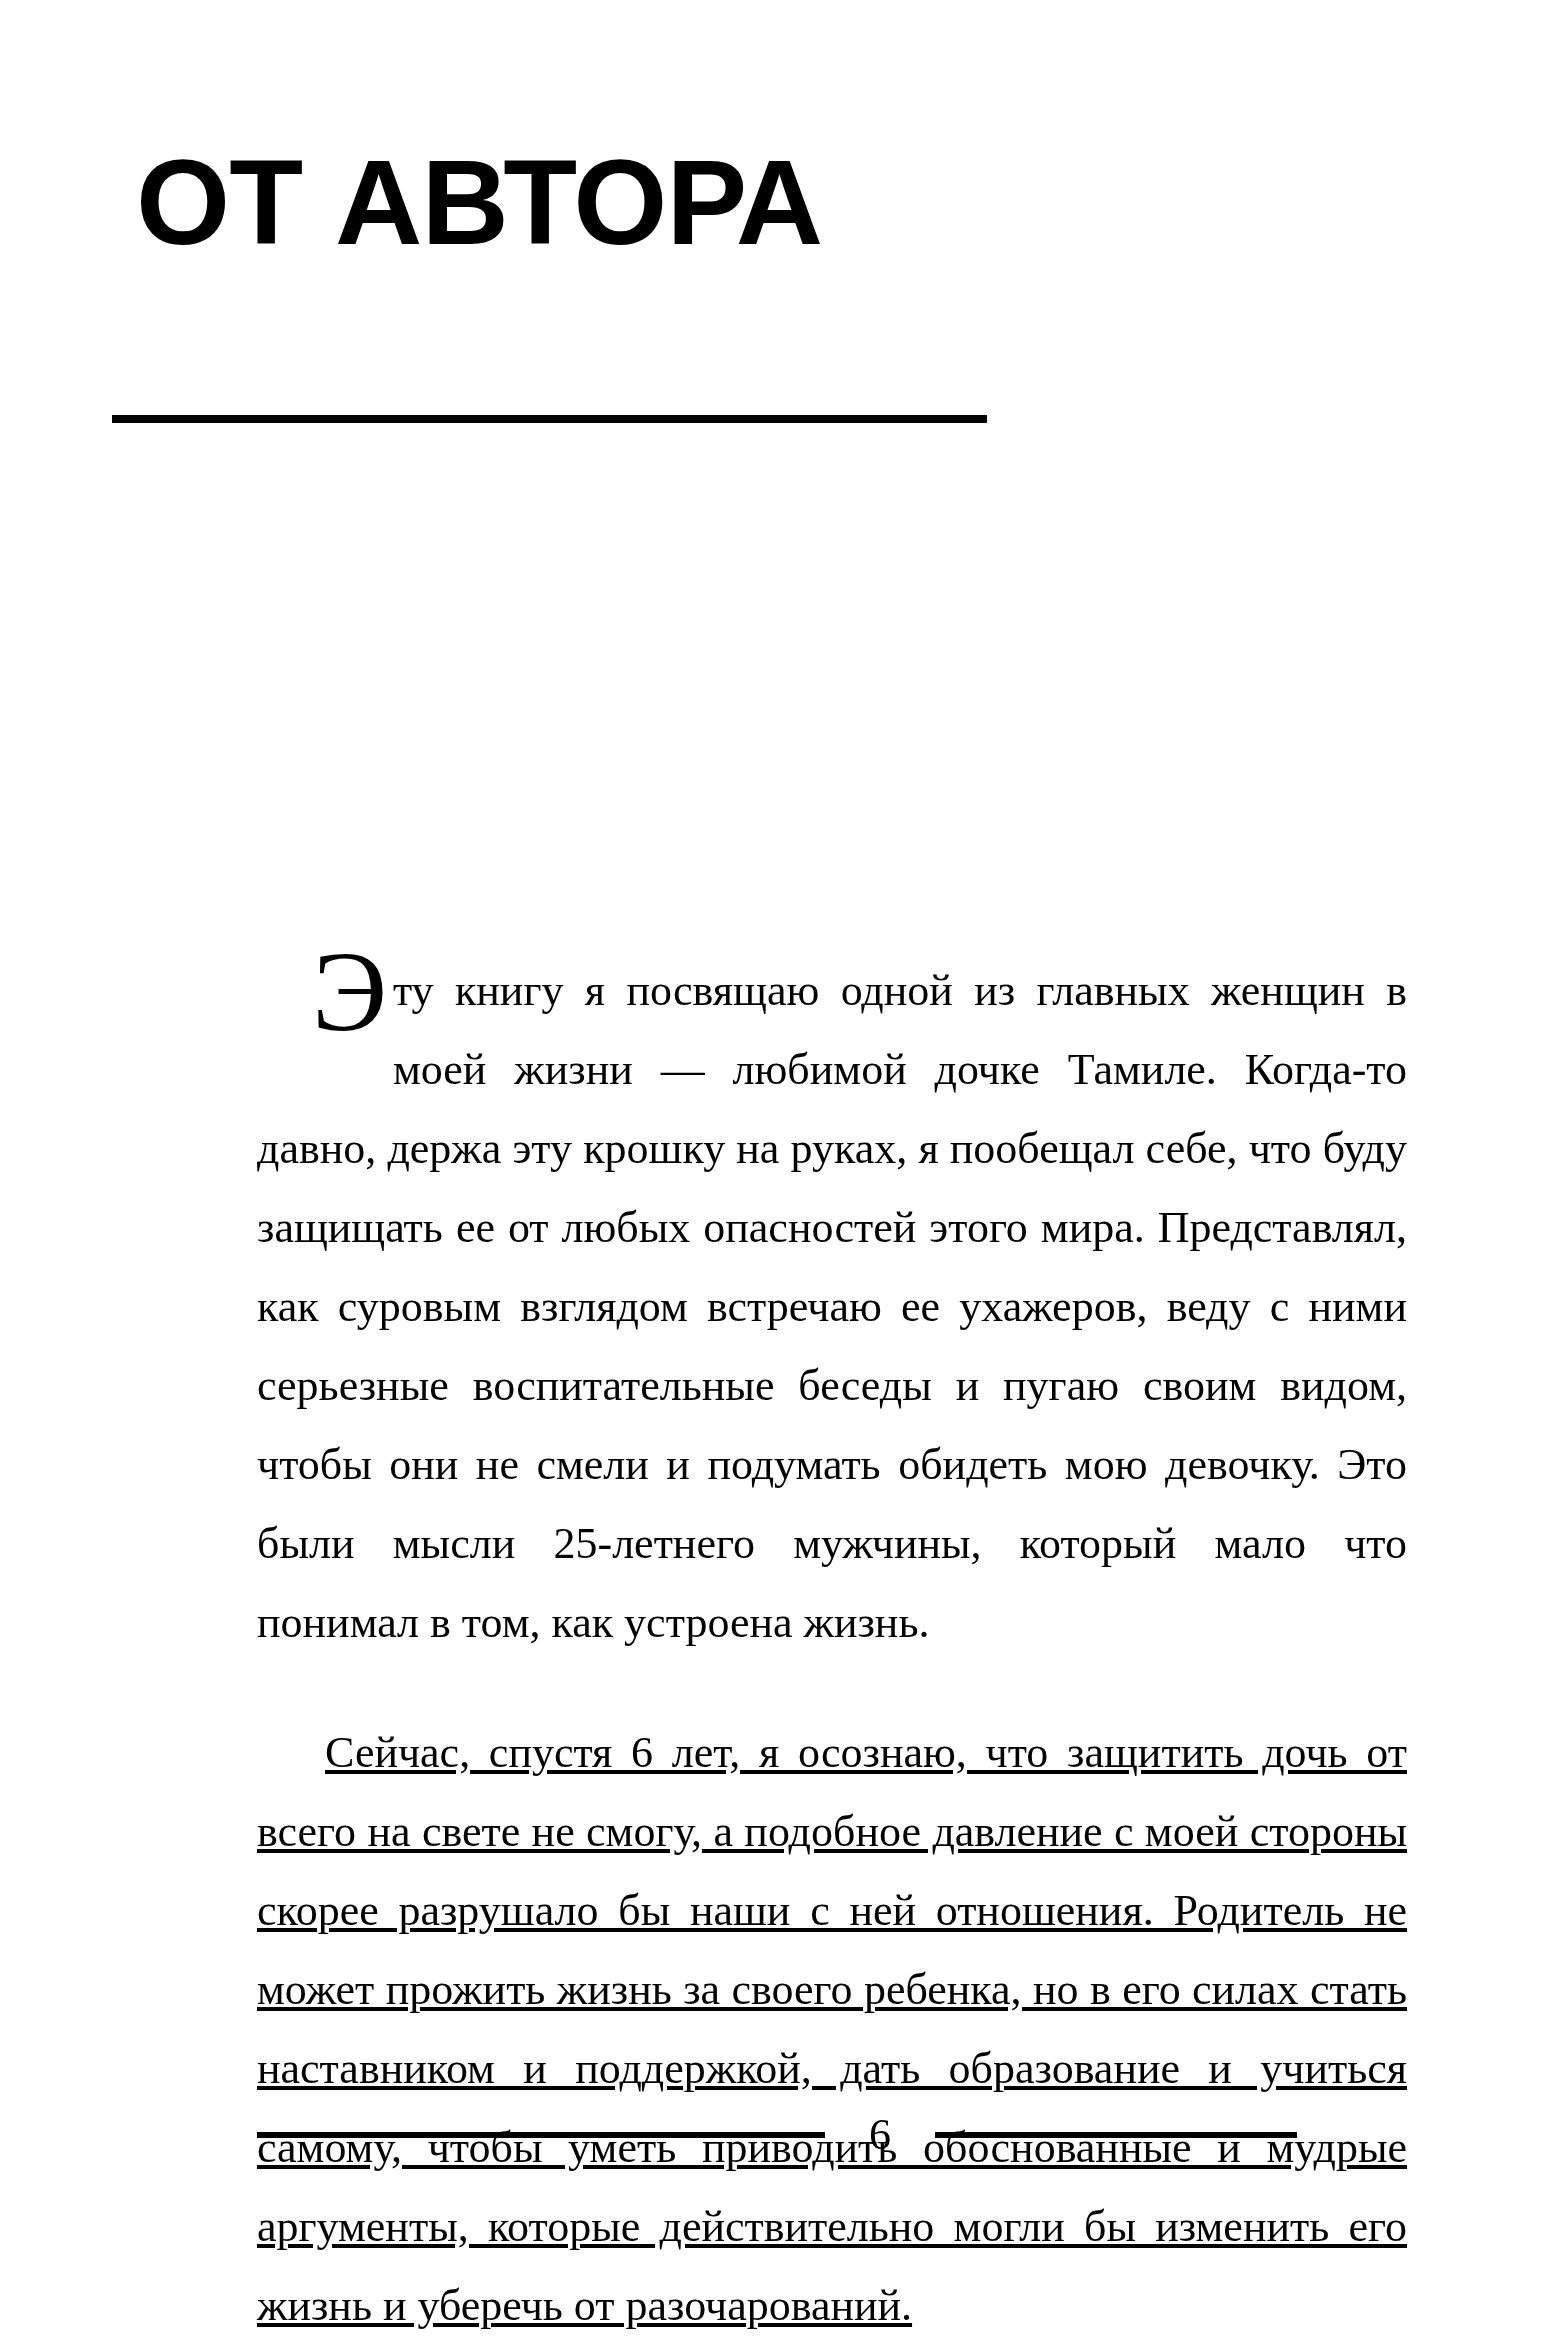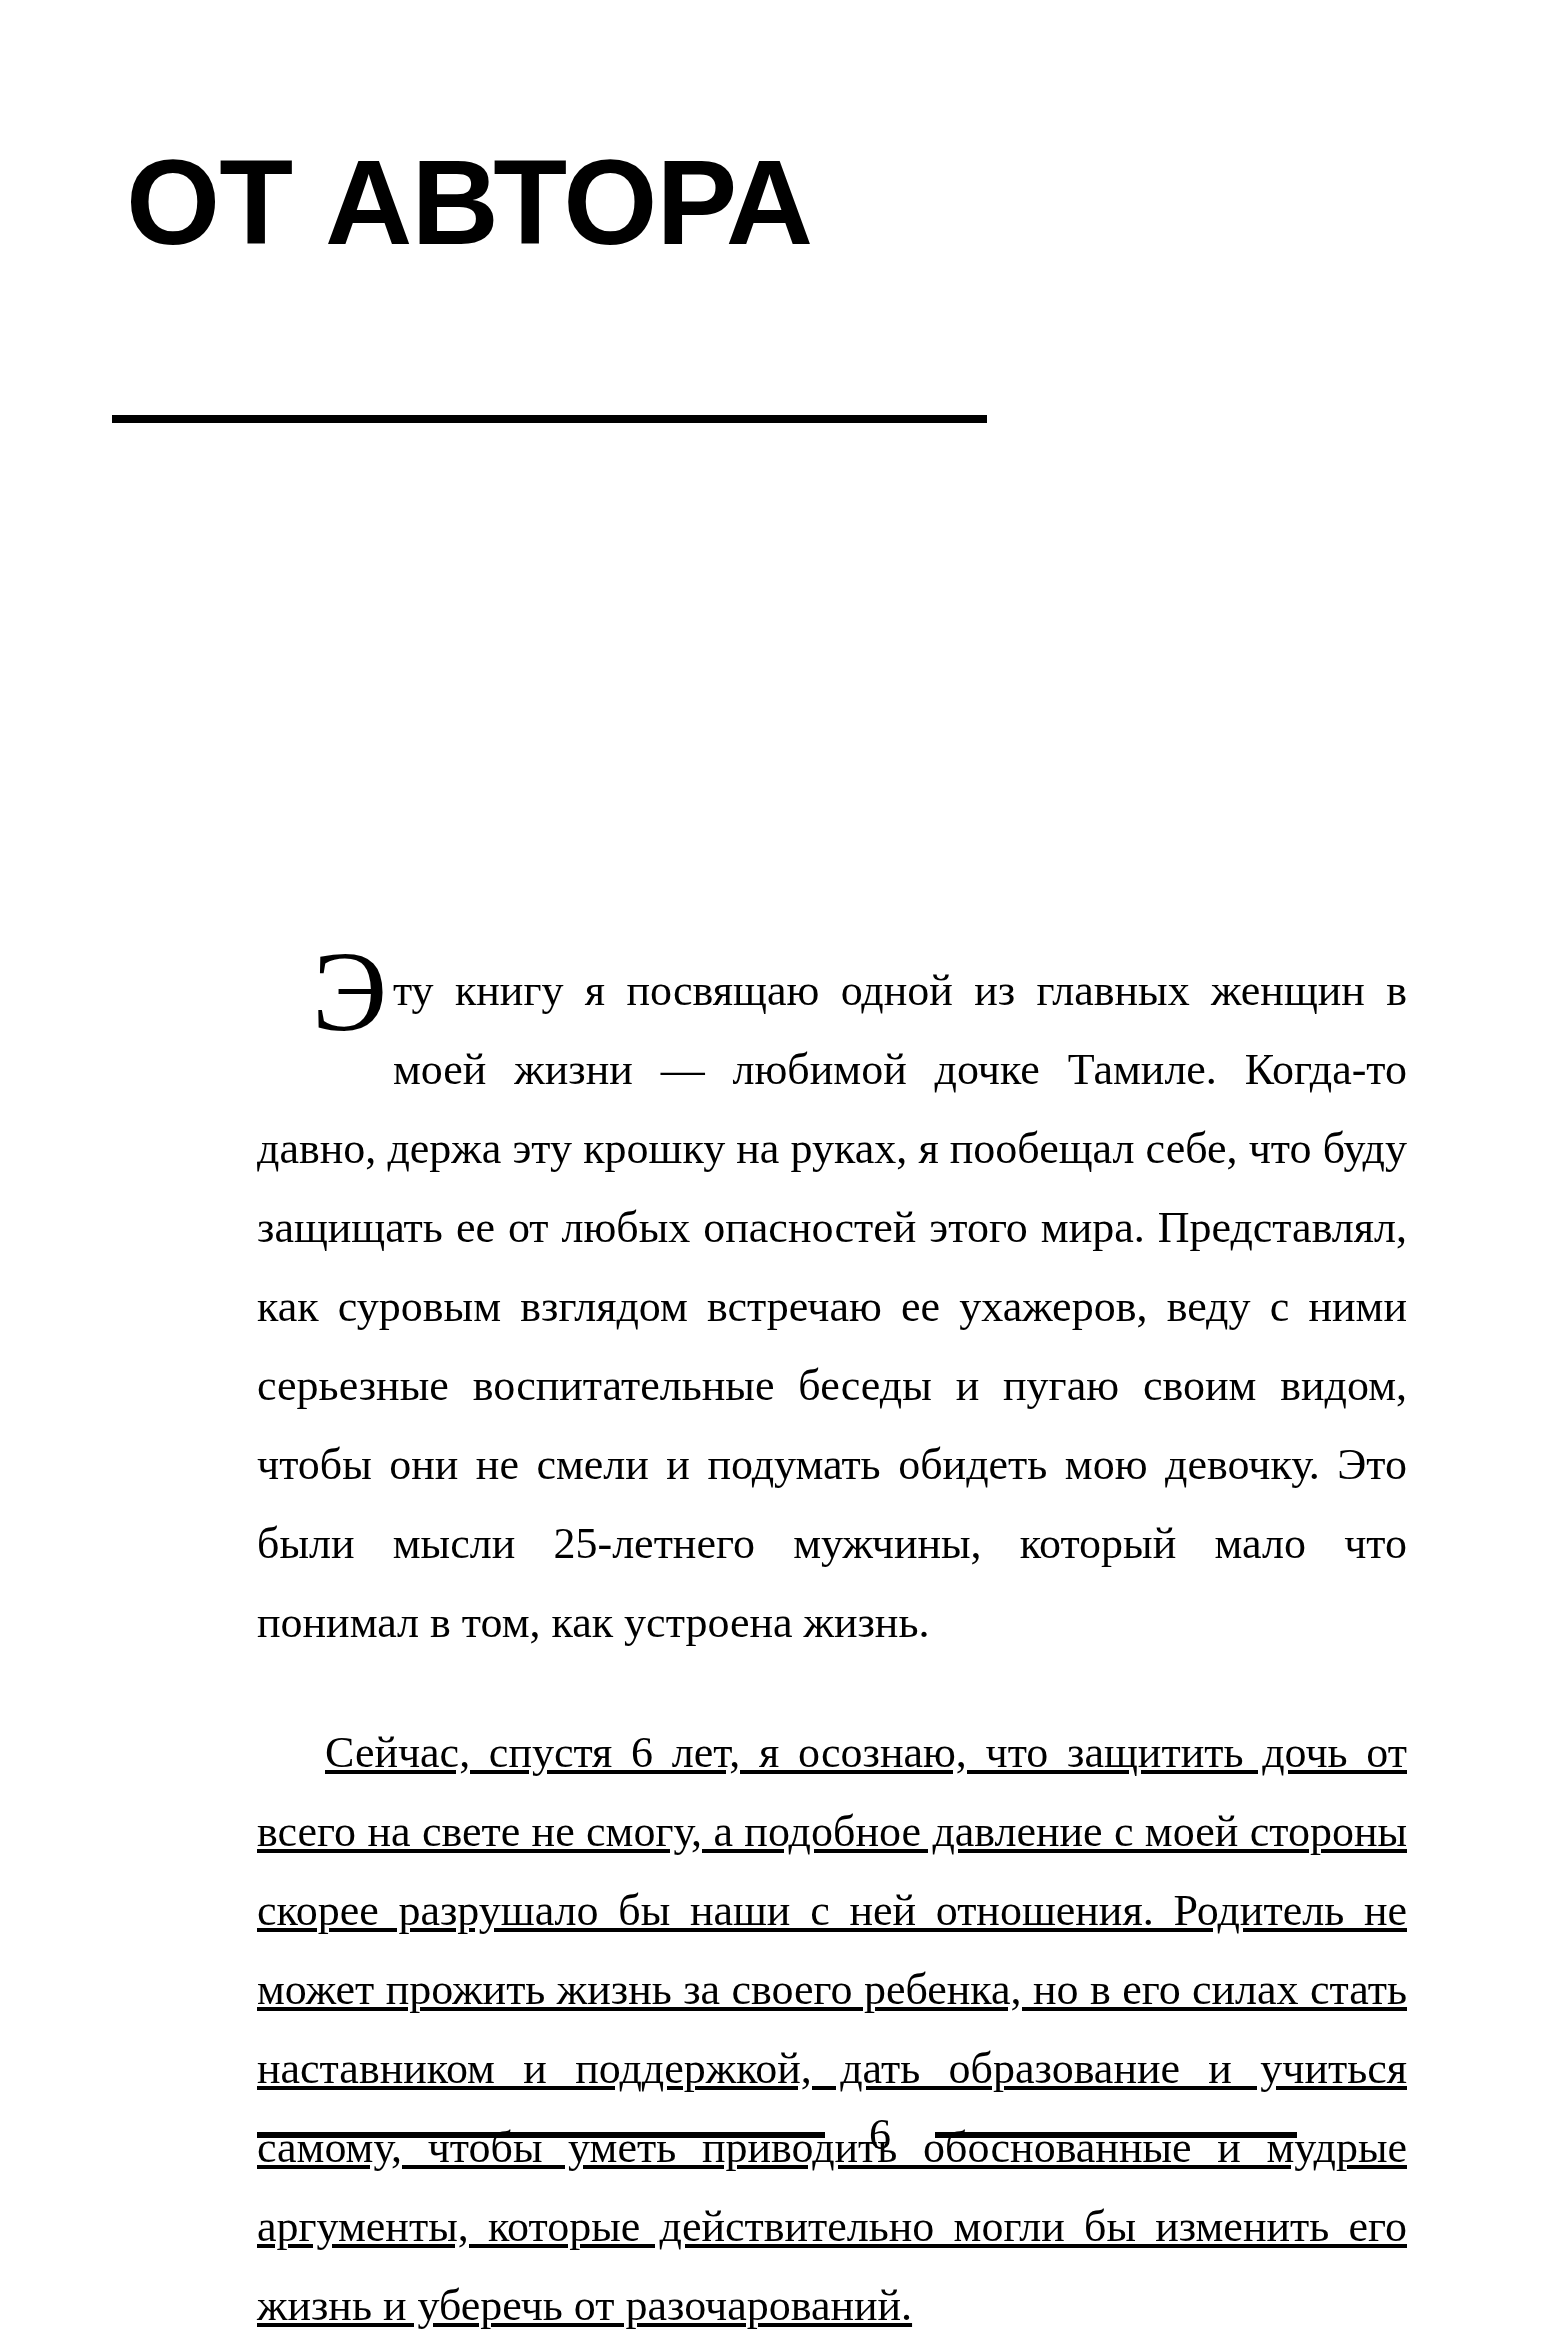--- a/index.html
+++ b/index.html
@@ -19,21 +19,21 @@
 
   
   .title-block {
     position: absolute;
     left: 0;
     top: 0;
     width: 100%;
   }
   .page-title {
     position: absolute;
-    left: 126px;
+    left: 136px;
     top: 142px;
     margin: 0;
     font-family: "Liberation Sans", sans-serif;
     font-weight: 700;
     font-size: 121px;
     line-height: 1.0;
     letter-spacing: -0.9px;
     color: #000000;
     white-space: nowrap;
   }

